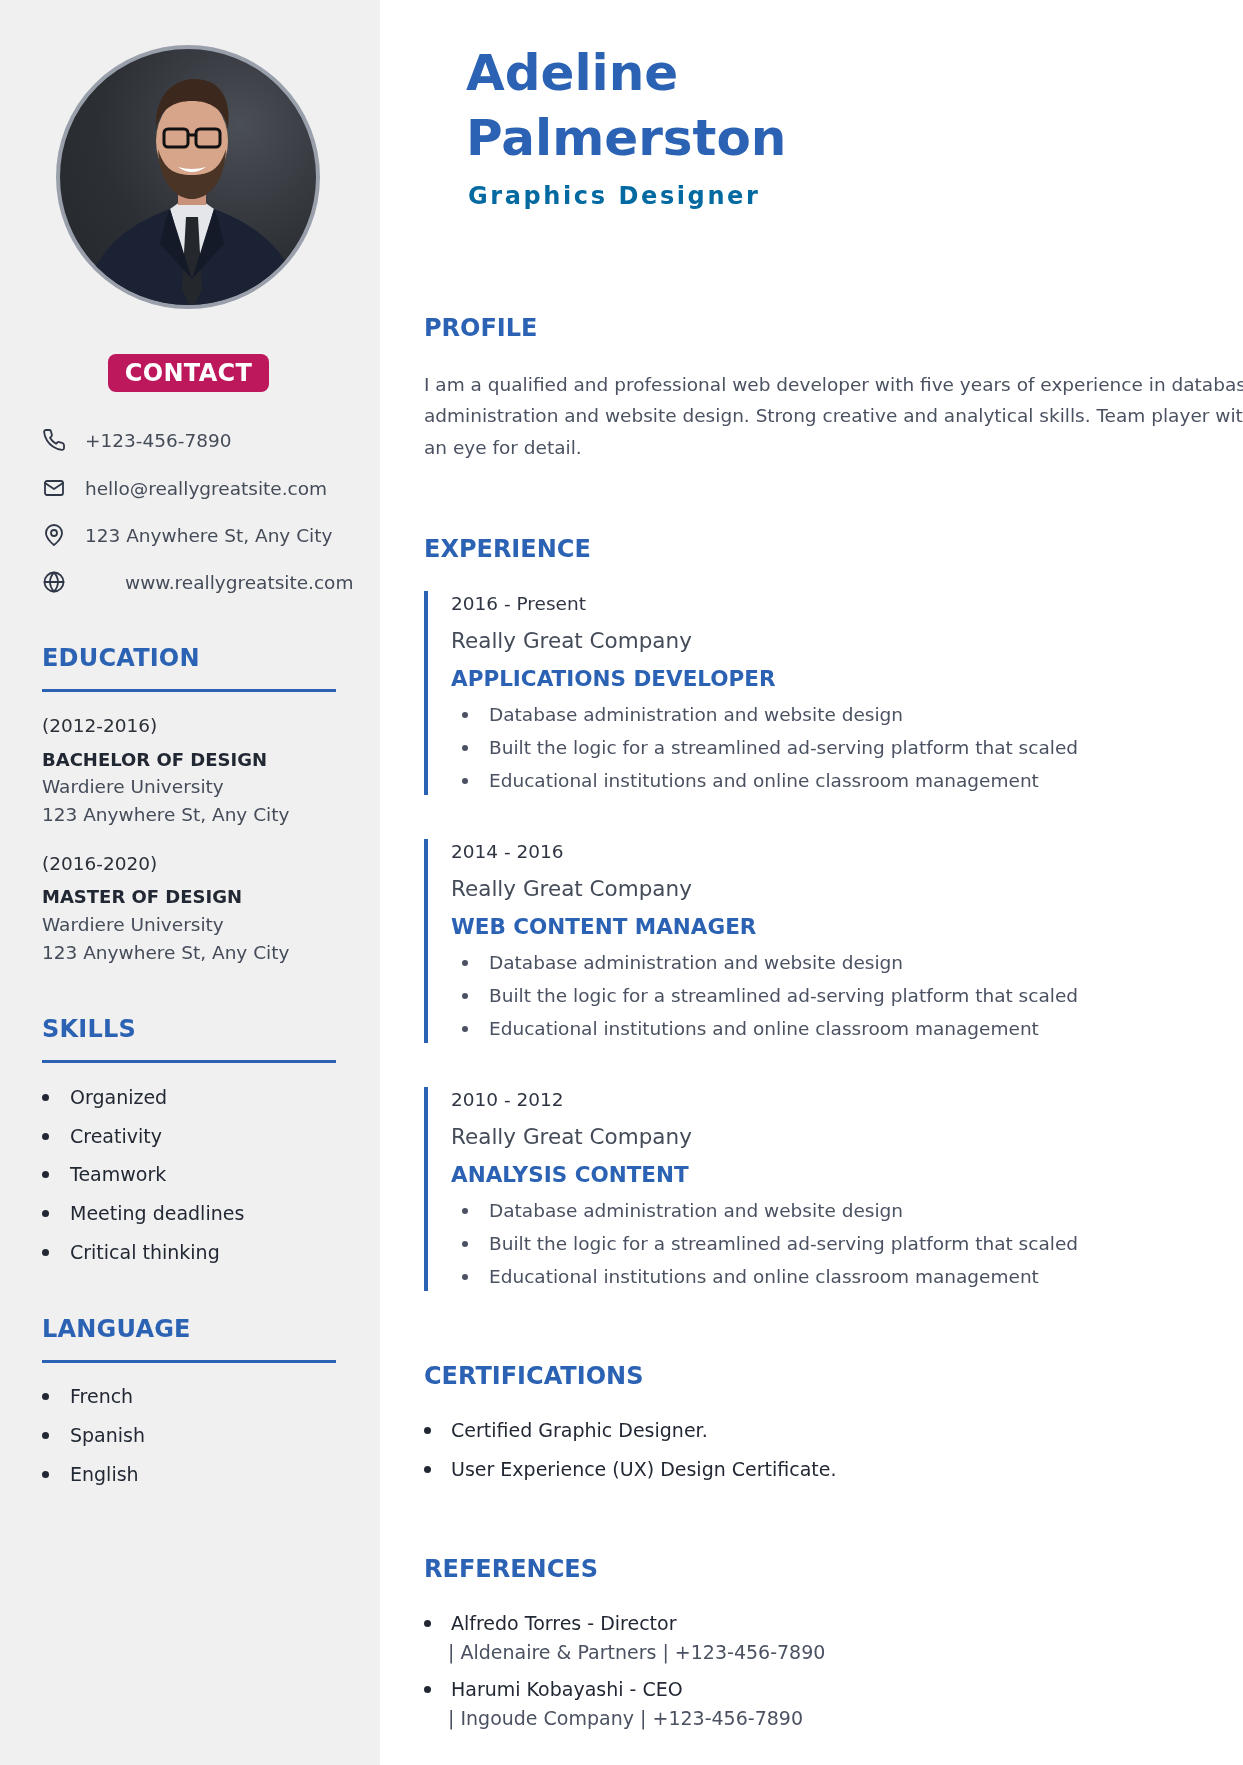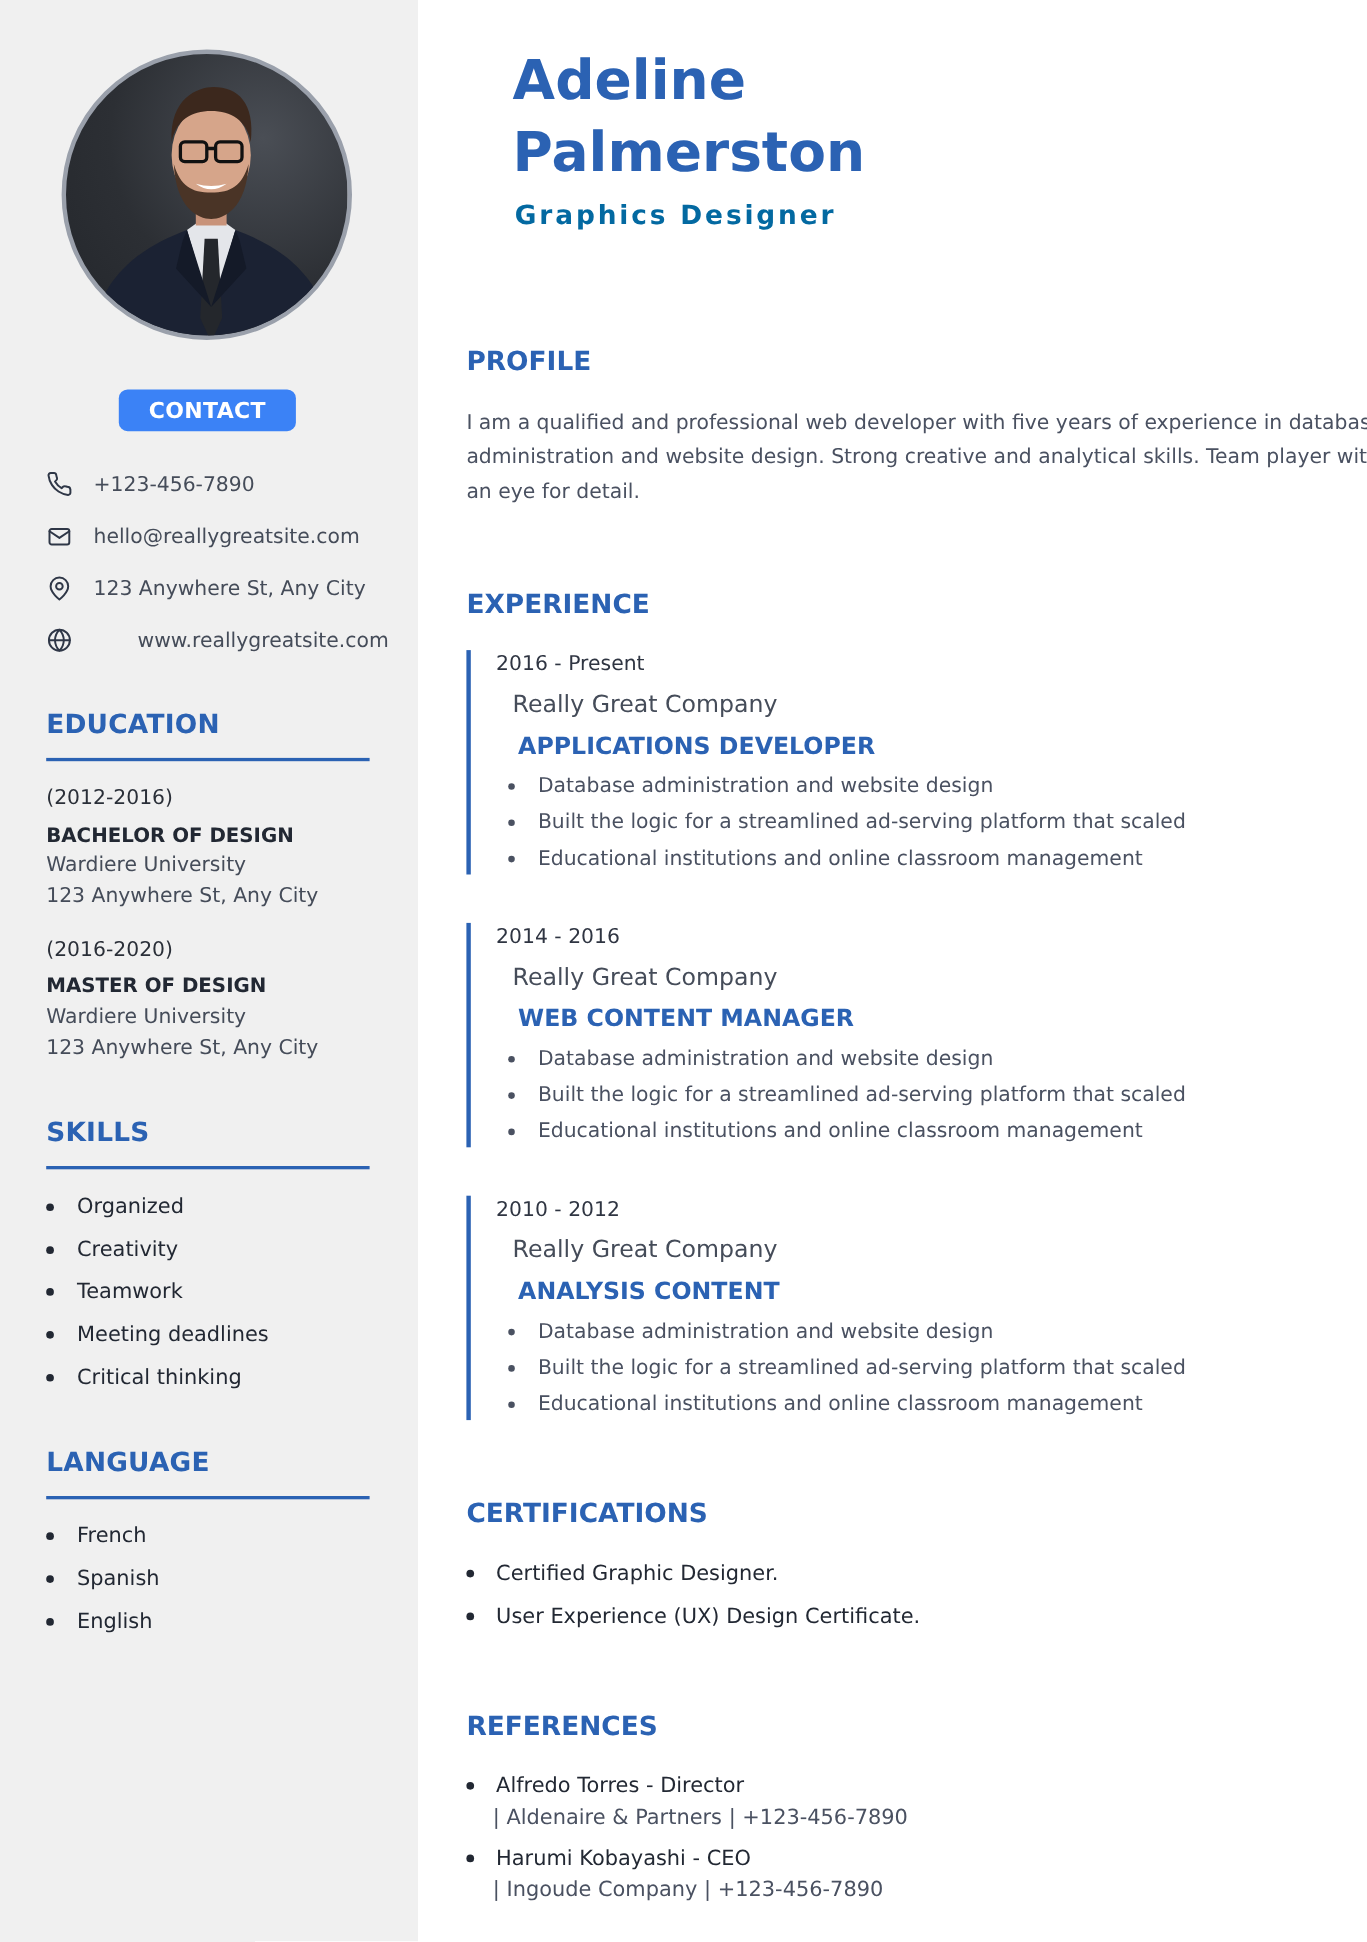--- a/index.html
+++ b/index.html
@@ -5,21 +5,21 @@
   * { box-sizing: border-box; margin: 0; padding: 0; }
   html, body { width: 1243px; height: 1765px; background: #ffffff; overflow: hidden; }
   body { position: relative; font-family: "DejaVu Sans", "Liberation Sans", sans-serif; color: #3f4652; }
 
   
   .sidebar { position: absolute; left: 0; top: 0; width: 380px; height: 1765px; background: #f0f0f0; }
   .photo { position: absolute; left: 56px; top: 45px; width: 264px; height: 264px; border-radius: 50%;
            border: 4px solid #9aa0ab; overflow: hidden;
            background: radial-gradient(circle at 70% 30%, #4a4e55 0%, #2c2f34 55%, #23262b 100%); }
   .contact-pill { position: absolute; left: 108px; top: 354px; width: 161px; height: 38px; border-radius: 8px;
-                  background: #3b82f6; color: #fff; font-weight: bold; font-size: 20px; text-align: center; line-height: 38px;
+                  background: #be185d; color: #fff; font-weight: bold; font-size: 24px; text-align: center; line-height: 38px;
                   letter-spacing: 0.3px; }
   .c-row { position: absolute; left: 42px; height: 26px; display: flex; align-items: center; }
   .c-row .ic { width: 24px; height: 24px; display: inline-block; }
   .c-row .ic svg { width: 24px; height: 24px; stroke: #2f3747; fill: none; stroke-width: 1.8; stroke-linecap: round; stroke-linejoin: round; }
   .c-row .txt { margin-left: 19px; font-size: 18.5px; color: #454c59; }
 
   .side-h { position: absolute; left: 42px; font-size: 24px; font-weight: bold; color: #2b62b3; letter-spacing: 0.2px; }
   .side-rule { position: absolute; left: 42px; width: 294px; height: 3px; background: #2b62b3; }
   .edu-line { position: absolute; left: 42px; font-size: 18.5px; color: #454c59; white-space: nowrap; }
   .edu-date { color: #2a2f38; }
@@ -28,22 +28,22 @@
   .side-li .dot { width: 7px; height: 7px; border-radius: 50%; background: #222833; display: inline-block; margin-right: 21px; }
 
   
   .name { position: absolute; left: 466px; font-size: 50px; font-weight: bold; color: #2b62b3; line-height: 64px; white-space: nowrap; }
   .job-title { position: absolute; left: 468px; top: 182px; font-size: 24px; color: #0369a1; letter-spacing: 2.6px; font-weight: 700; white-space: nowrap; }
   .main-h { position: absolute; left: 424px; font-size: 24px; font-weight: bold; color: #2b62b3; white-space: nowrap; }
   .profile-line { position: absolute; left: 424px; font-size: 18.5px; color: #4a5161; white-space: nowrap; }
 
   .exp-bar { position: absolute; left: 424px; width: 4px; background: #2b62b3; }
   .exp-date { position: absolute; left: 451px; font-size: 18.5px; color: #2f3542; white-space: nowrap; }
-  .exp-company { position: absolute; left: 451px; font-size: 21.5px; color: #454c59; white-space: nowrap; margin-left: 15px; }
-  .exp-title { position: absolute; left: 471px; font-size: 21.5px; font-weight: bold; color: #2b62b3; white-space: nowrap; }
+  .exp-company { position: absolute; left: 451px; font-size: 21.5px; color: #454c59; white-space: nowrap; }
+  .exp-title { position: absolute; left: 451px; font-size: 21.5px; font-weight: bold; color: #2b62b3; white-space: nowrap; }
   .exp-li { position: absolute; left: 462px; font-size: 18.5px; color: #4a5161; display: flex; align-items: center; white-space: nowrap; }
   .exp-li .dot { width: 6px; height: 6px; border-radius: 50%; background: #4a5161; display: inline-block; margin-right: 21px; }
 
   .main-li { position: absolute; left: 424px; font-size: 19px; color: #222833; display: flex; align-items: center; white-space: nowrap; }
   .main-li .dot { width: 7px; height: 7px; border-radius: 50%; background: #222833; display: inline-block; margin-right: 20px; }
   .ref-sub { position: absolute; left: 448px; font-size: 19px; color: #4a5161; white-space: nowrap; }
 </style>
 </head>
 <body>
 

